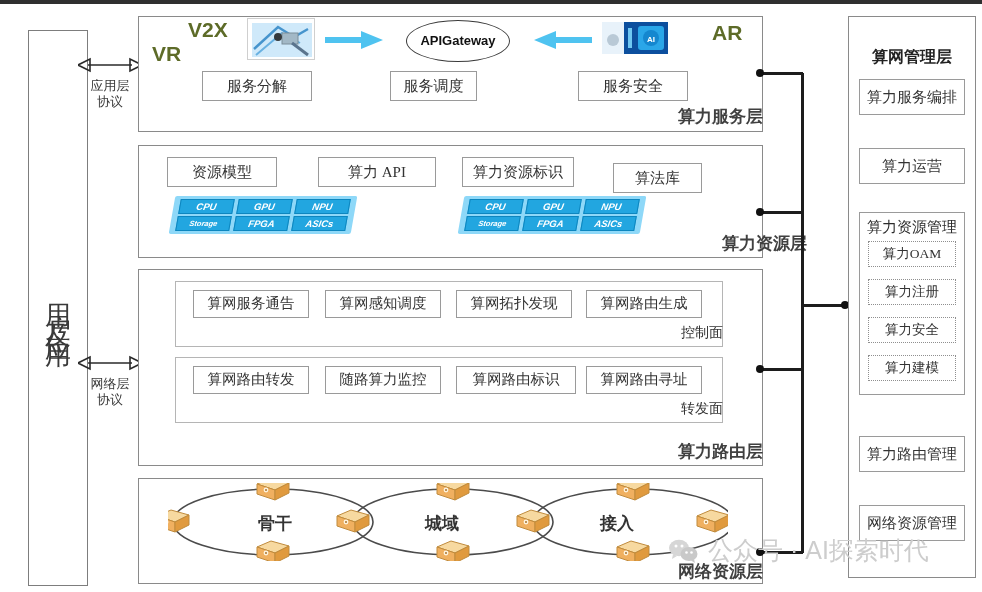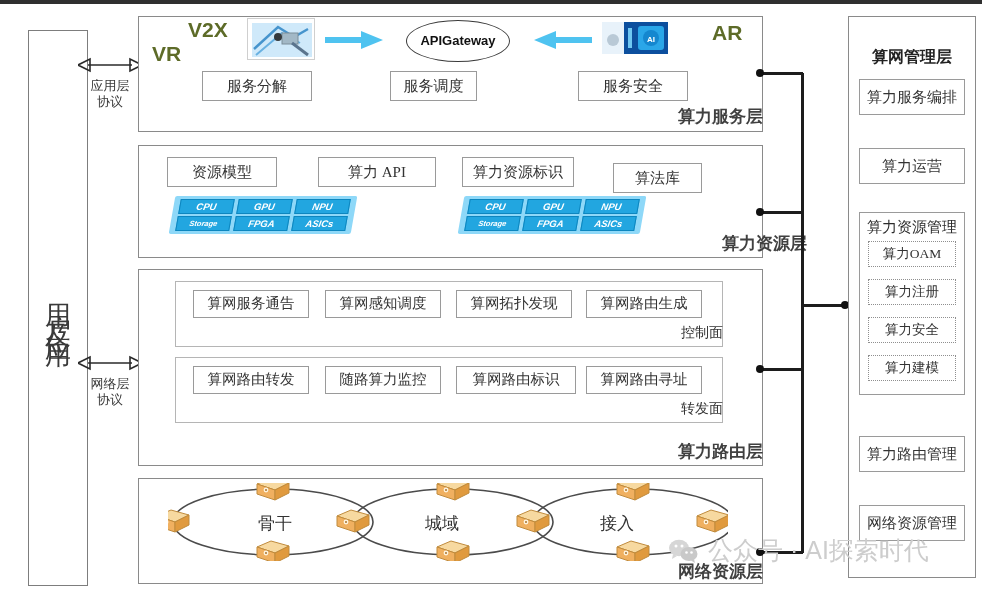--- a/index.html
+++ b/index.html
@@ -89,21 +89,21 @@
 
   .thumb { position:absolute; border:1px solid #cfcfcf; overflow:hidden; }
 
   
   .wm { position:absolute; left:668px; top:534px; display:flex;
         align-items:center; gap:10px;
         font-family:"Liberation Sans", sans-serif;
         font-size:25px; color:#cdcdcd; white-space:nowrap; }
   .wmicon { width:30px; height:26px; position:relative; }
 
-  .netlabel { position:absolute; font-size:17px; color:#333; }
+  .netlabel { position:absolute; font-size:17px; color:#333;font-weight:bold; }
 </style>
 </head>
 <body>
 
 <div id="canvas">
 
   <div class="abs topbar"></div>
 
   <div class="abs usercol">
     <span>用户及应用</span>

